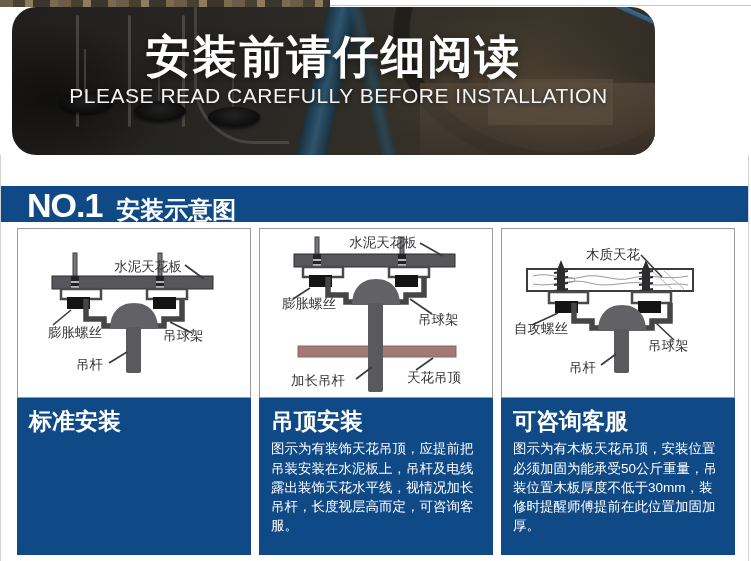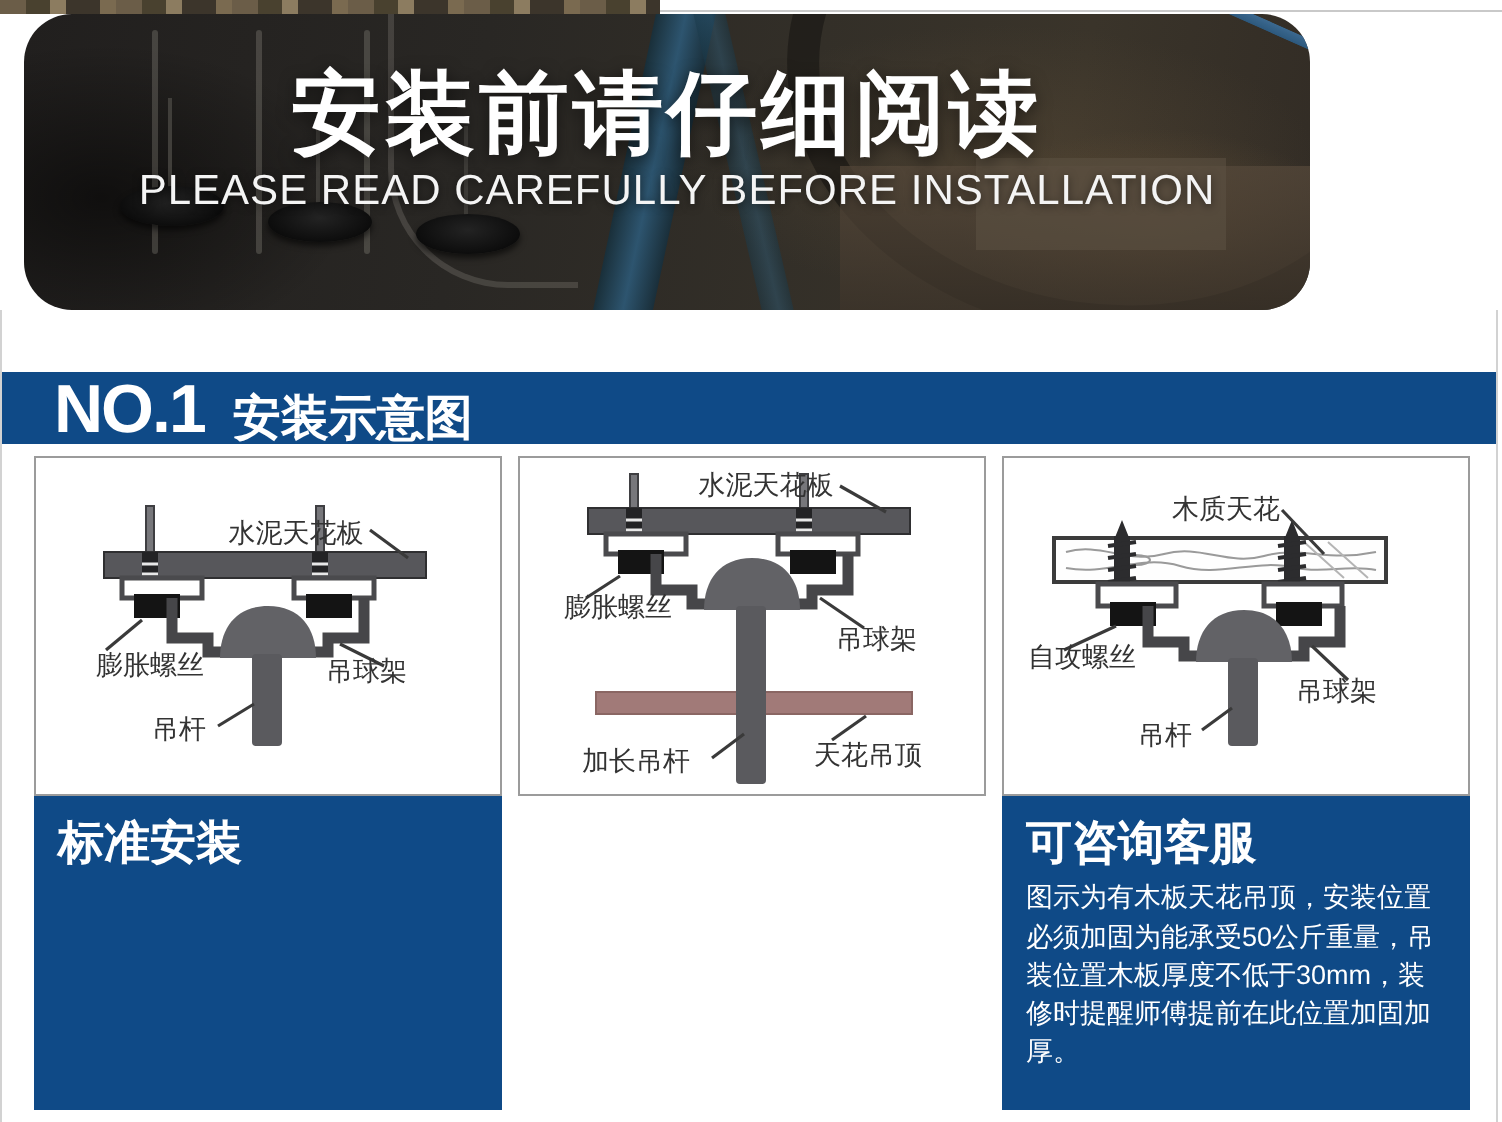--- a/index.html
+++ b/index.html
@@ -162,20 +162,24 @@
           <path d="M150 70 L172 85" stroke="#3a3a3a" stroke-width="1.6"></path>
           <path d="M96 150 L112 138" stroke="#3a3a3a" stroke-width="1.6"></path>
           <path d="M173 129 L156 141" stroke="#3a3a3a" stroke-width="1.6"></path>
           <text x="123" y="18" text-anchor="middle">水泥天花板</text>
           <text x="22" y="79">膨胀螺丝</text>
           <text x="158" y="95">吊球架</text>
           <text x="31" y="156">加长吊杆</text>
           <text x="147" y="153">天花吊顶</text>
         </svg>
       </div>
+      <div class="panel-text">
+        <h3 class="panel-title">吊顶安装</h3>
+        <p class="panel-body">图示为有装饰天花吊顶，应提前把吊装安装在水泥板上，吊杆及电线露出装饰天花水平线，视情况加长吊杆，长度视层高而定，可咨询客服。</p>
+      </div>
     </div>
 
     <div class="panel">
       <div class="diagram">
         <svg width="232" height="168" viewBox="0 0 232 168">
           <rect x="25" y="40" width="166" height="22" fill="#fefefe" stroke="#3b3b3b" stroke-width="2"></rect>
           <path d="M31 47 C48 42 62 53 80 48 C98 43 112 54 130 49 C148 44 162 52 186 47" fill="none" stroke="#9a9a9a" stroke-width="1"></path>
           <path d="M31 55 C52 59 68 48 88 54 C108 60 126 50 146 55 C160 58 172 53 186 56" fill="none" stroke="#9a9a9a" stroke-width="1"></path>
           <ellipse cx="66" cy="51" rx="7" ry="2.5" fill="none" stroke="#9a9a9a" stroke-width="1"></ellipse>
           <path d="M150 42 L170 60 M162 42 L182 60" stroke="#b5b5b5" stroke-width="1"></path>

